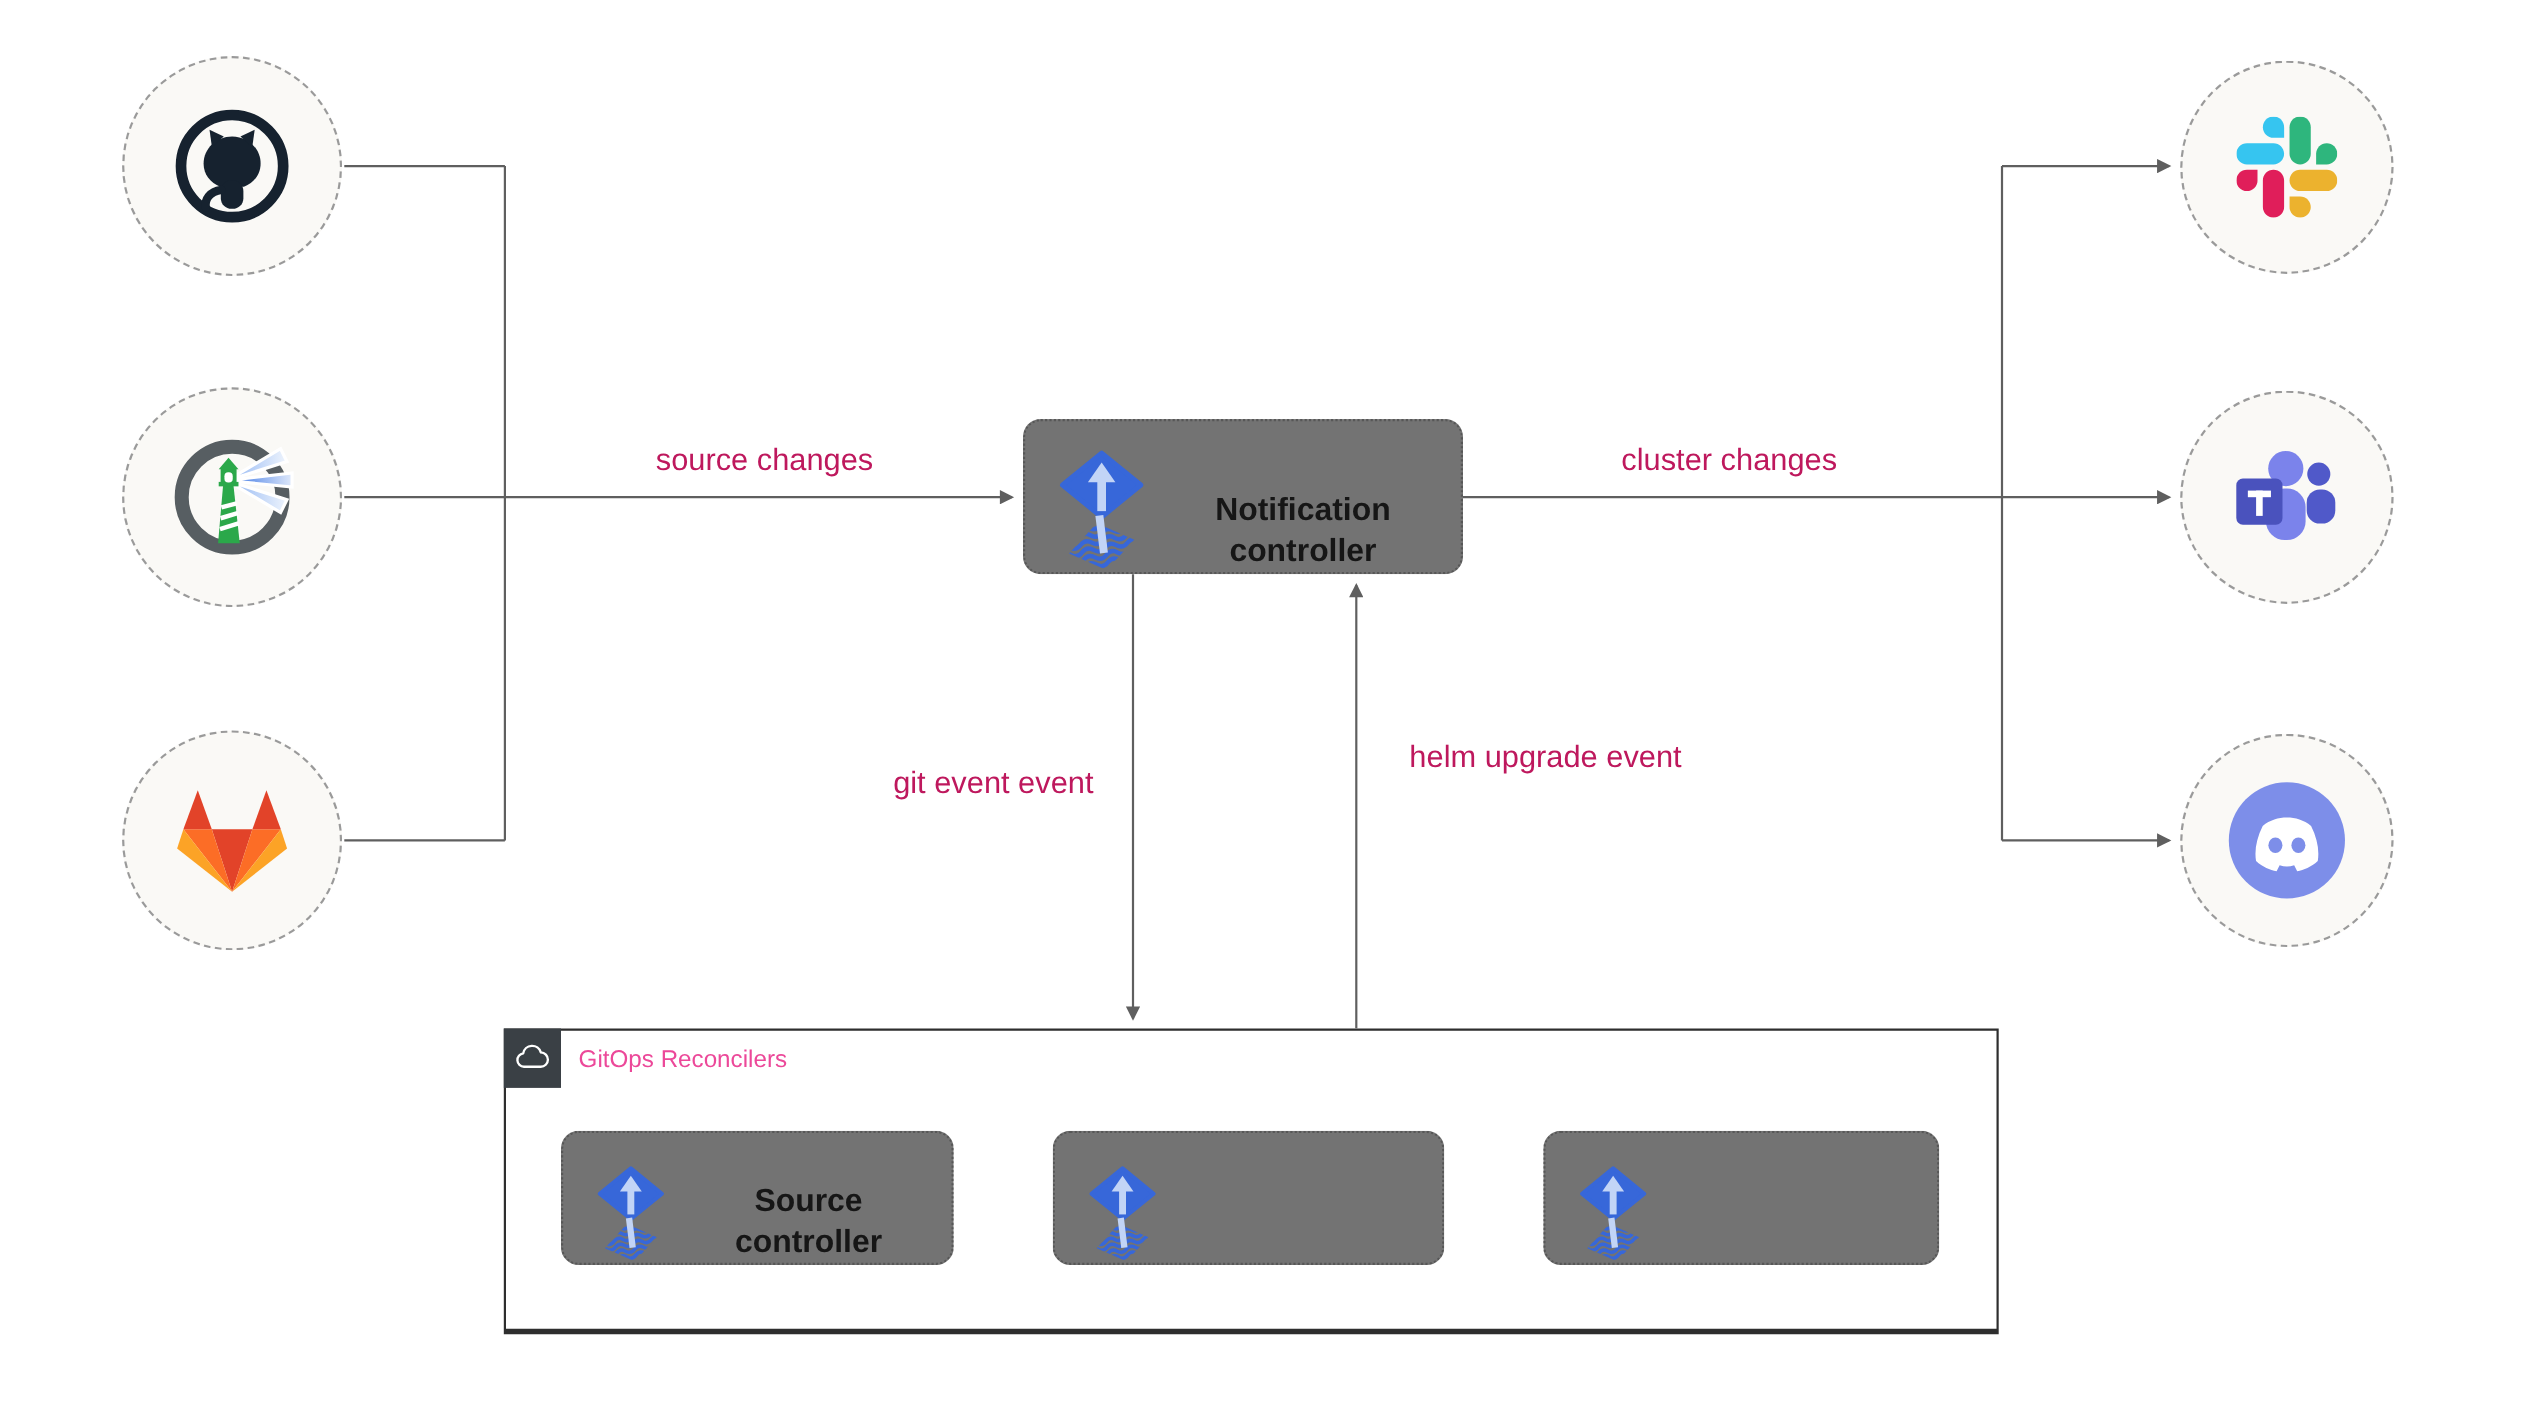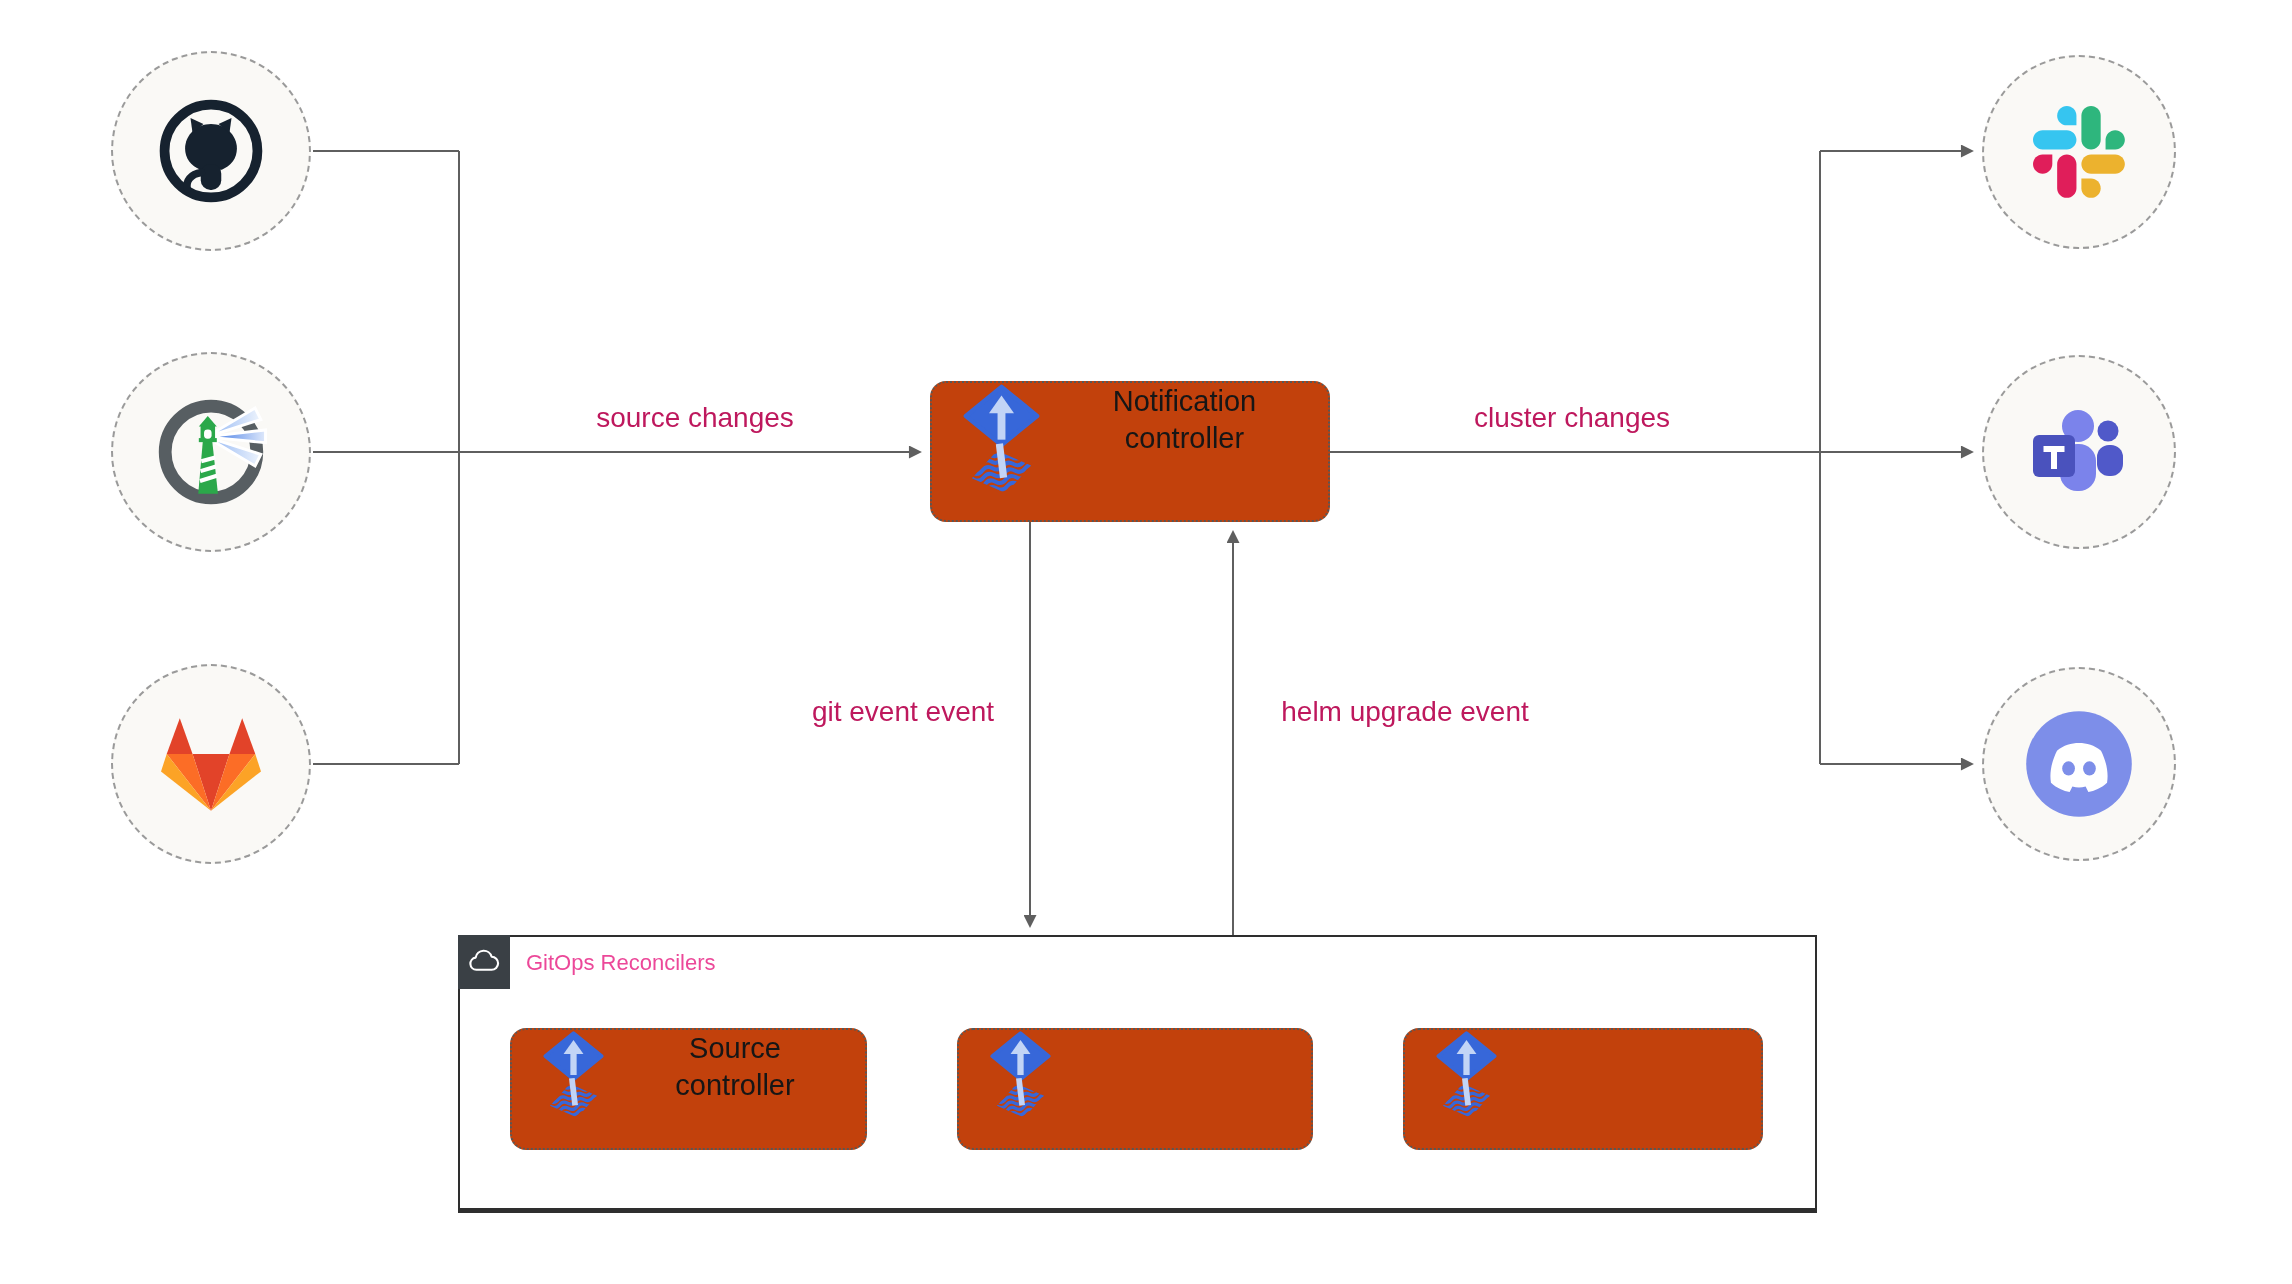--- a/index.html
+++ b/index.html
@@ -12,23 +12,23 @@
             border:2px dashed #9a9a9a;background:#faf9f6;
             display:flex;align-items:center;justify-content:center;}
   .ep-github {left:111px;top:51px; width:200px;height:200px;}
   .ep-harbor {left:111px;top:352px;width:200px;height:200px;}
   .ep-gitlab {left:111px;top:664px;width:200px;height:200px;}
   .ep-slack  {left:1982px;top:55px; width:194px;height:194px;}
   .ep-teams  {left:1982px;top:355px;width:194px;height:194px;}
   .ep-discord{left:1982px;top:667px;width:194px;height:194px;}
 
   
-  .node{position:absolute;box-sizing:border-box;background:#c2410c;
+  .node{position:absolute;box-sizing:border-box;background:#737373;
         border:2.5px dotted #575757;border-radius:16px;
-        display:flex;align-items:flex-start;}
+        display:flex;align-items:flex-end;font-weight:bold;}
   .node .icon-slot{flex:0 0 auto;margin-left:30px;}
   .node .lbl{flex:1 1 auto;text-align:center;font-size:29px;color:#161616;
              line-height:1.28;margin-left:auto;margin-right:auto;}
   .nb-notification{left:930px;top:381px;width:400px;height:141px;}
   .nb-notification .lbl{max-width:220px;}
   .node.small .lbl{max-width:190px;}
   .nb-source   {left:510px; top:1028px;width:357px;height:122px;}
   .nb-kustomize{left:957px; top:1028px;width:356px;height:122px;}
   .nb-helm     {left:1403px;top:1028px;width:360px;height:122px;}
 
@@ -40,21 +40,21 @@
          display:flex;align-items:center;justify-content:center;}
   .container-title{position:absolute;left:66px;top:13px;font-size:22px;color:#ec4899;
                    white-space:nowrap;}
 
   
   .edge-label{position:absolute;font-size:28px;color:#be185d;white-space:nowrap;
               transform:translateX(-50%);}
   .el-source {left:695px; top:402px;}
   .el-cluster{left:1572px;top:402px;}
   .el-push   {left:903px; top:696px;}
-  .el-helm   {left:1405px;top:696px;}
+  .el-helm   {left:1405px;top:672px;}
 
   svg{display:block;}
   .defs-holder{position:absolute;width:0;height:0;overflow:hidden;}
 </style>
 </head>
 <body>
 
 <svg class="defs-holder" aria-hidden="true">
   <defs>
     <linearGradient id="beamMid" x1="0" y1="0" x2="1" y2="0">

